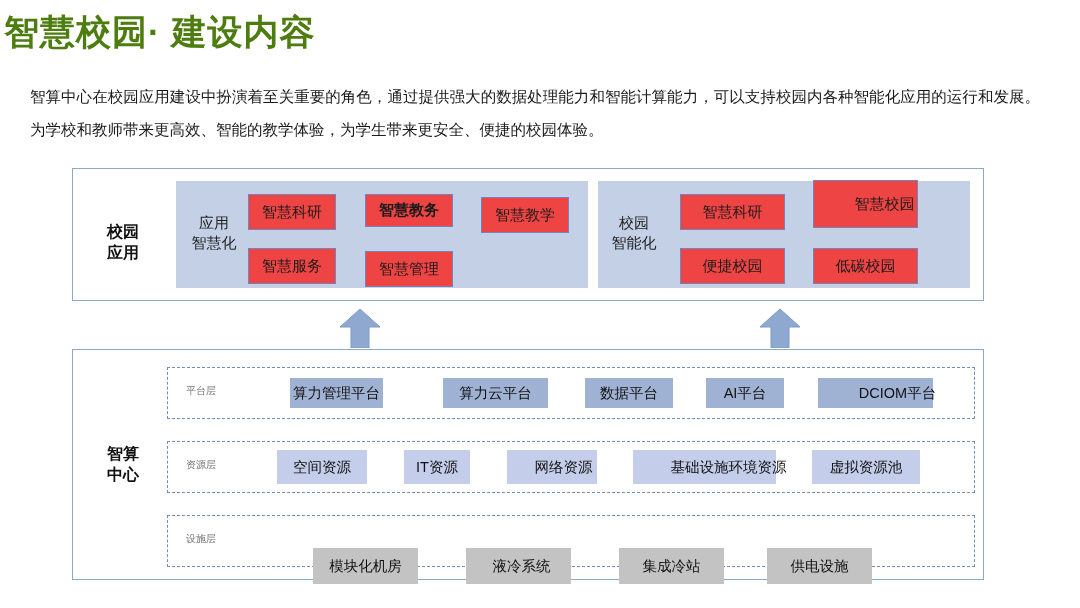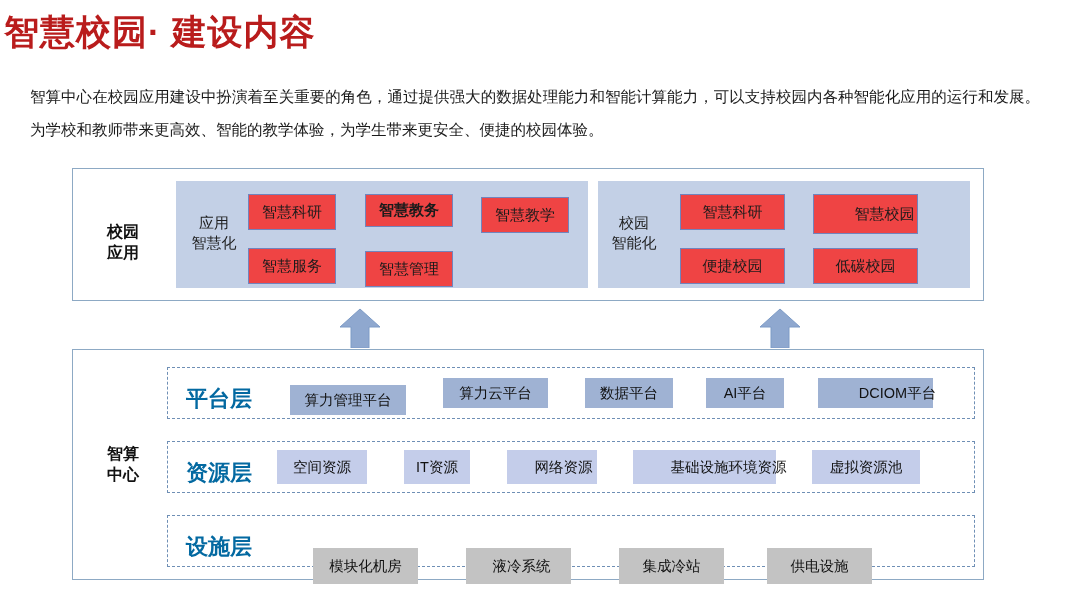--- a/index.html
+++ b/index.html
@@ -9,21 +9,21 @@
     font-family:"Liberation Sans","DejaVu Sans",sans-serif;
     position:relative;
     overflow:hidden;
     -webkit-font-smoothing:antialiased;
   }
 
   
   #page-title{
     position:absolute;left:4px;top:9px;
     font-size:35px;font-weight:bold;
-    color:#b91c1c;
+    color:#4d7c0f;
     letter-spacing:1px;
     white-space:nowrap;
   }
   #intro-paragraph{
     position:absolute;left:30px;top:80px;width:1010px;
     font-size:15.5px;line-height:33px;color:#1a1a1a;
     text-align:justify;
   }
 
   
@@ -76,21 +76,21 @@
 
   
   #tile-kyan {left:248px;top:194px;width:88px;height:36px;}
   #tile-jiaowu{left:365px;top:194px;width:88px;height:33px;font-weight:bold;}
   #tile-jiaoxue{left:481px;top:197px;width:88px;height:36px;}
   #tile-fuwu {left:248px;top:248px;width:88px;height:36px;}
   #tile-guanli{left:365px;top:251px;width:88px;height:36px;}
 
   
   #tile-pingan{left:680px;top:194px;width:105px;height:36px;}
-  #tile-zhihui{left:813px;top:194px;width:105px;height:40px;padding-left:38px;}
+  #tile-zhihui{left:813px;top:180px;width:105px;height:48px;padding-left:38px;}
   #tile-bianjie{left:680px;top:248px;width:105px;height:36px;}
   #tile-ditan {left:813px;top:248px;width:105px;height:36px;}
 
   
   .arrow-up{
     position:absolute;
     width:44px;height:40px;
   }
   #arrow-left{left:338px;top:308px;}
   #arrow-right{left:758px;top:308px;}
@@ -101,40 +101,40 @@
     border:1.3px dashed #6f8fb5;
     box-sizing:border-box;
     background:#ffffff;
   }
   #row-platform {left:167px;top:367px;width:808px;height:52px;}
   #row-resource {left:167px;top:441px;width:808px;height:52px;}
   #row-facility {left:167px;top:515px;width:808px;height:52px;}
 
   .row-label{
     position:absolute;
-    font-size:22px;font-weight:bold;color:#0369a1;
+    font-size:10px;font-weight:normal;color:#737373;
     white-space:nowrap;
   }
   #label-platform{left:186px;top:384px;}
   #label-resource{left:186px;top:458px;}
   #label-facility{left:186px;top:532px;}
 
   
   .chip{
     position:absolute;
     display:flex;align-items:center;justify-content:center;
     font-size:14.5px;color:#111;
     white-space:nowrap;box-sizing:border-box;
   }
   .chip.platform{background:#9fb2d3;height:30px;top:378px;}
   .chip.resource{background:#c4cdea;height:34px;top:450px;}
   .chip.facility{background:#c3c3c3;height:36px;top:548px;}
 
   
-  #chip-p0{left:290px;width:116px;margin-top:7px;}
+  #chip-p0{left:290px;width:93px;}
   #chip-p1{left:443px;width:105px;}
   #chip-p2{left:585px;width:88px;}
   #chip-p3{left:706px;width:78px;}
   #chip-p4{left:818px;width:115px;padding-left:44px;}
 
   
   #chip-r0{left:277px;width:90px;}
   #chip-r1{left:404px;width:66px;}
   #chip-r2{left:507px;width:90px;padding-left:23px;}
   #chip-r3{left:633px;width:143px;padding-left:48px;}

